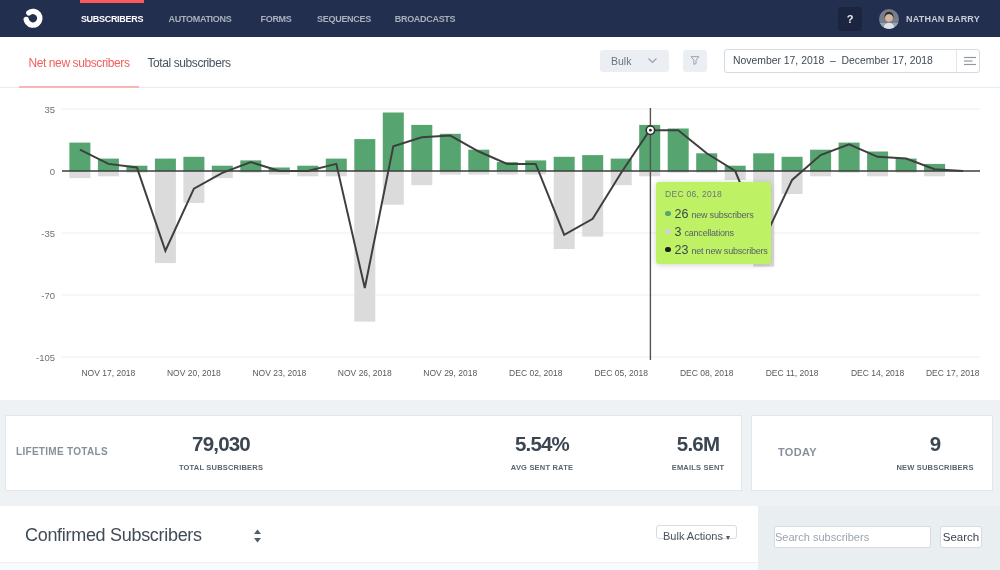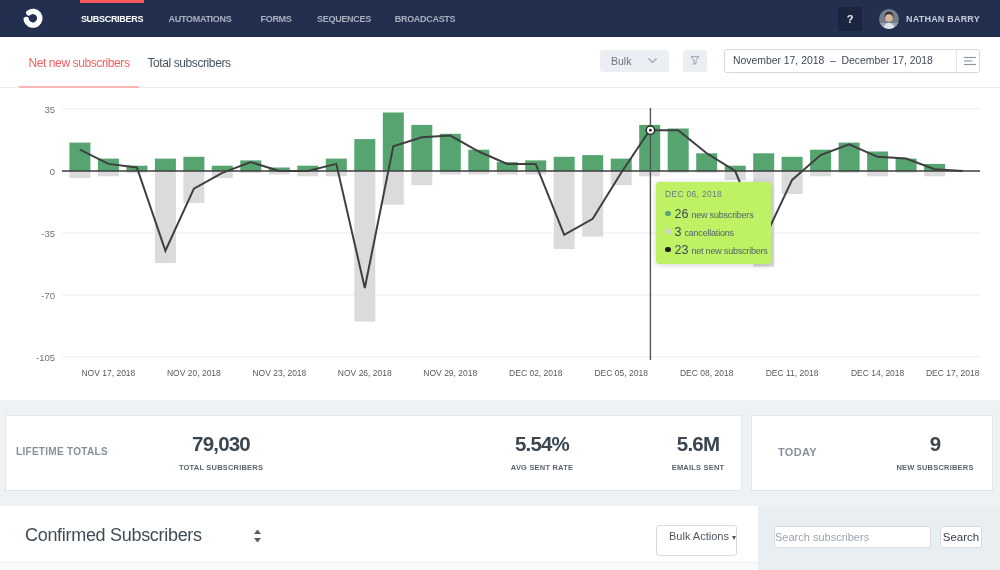--- a/index.html
+++ b/index.html
@@ -50,21 +50,21 @@
 .stat .lbl { margin-top:7px; font-size:7.5px; font-weight:bold; letter-spacing:0.2px; color:#5a646e; }
 
 .st-today { position:absolute; top:0; left:773px; height:74px; line-height:74px; font-size:11px; font-weight:bold; letter-spacing:0.3px; color:#87909a; }
 
 
 .bottom-left { position:absolute; top:506px; left:0; width:758px; height:64px; background:#fff; }
 .bottom-left-sub { position:absolute; top:562px; left:0; width:758px; height:8px; background:#fafbfc; border-top:1px solid #eceff2; }
 .bottom-right { position:absolute; top:506px; left:758px; width:242px; height:64px; background:#e9eff1; }
 .conf-title { position:absolute; top:525px; left:25px; font-size:18px; letter-spacing:-0.3px; color:#414b56; }
 .sort-ico { position:absolute; top:529px; left:253px; }
-.bulk-btn { position:absolute; top:525px; left:656px; width:81px; height:31px; background:#fff; border:1px solid #d8dce2; border-radius:3px; font-size:11px; color:#4c5660; text-align:right; line-height:21px; }
+.bulk-btn { position:absolute; top:525px; left:656px; width:81px; height:14px; background:#fff; border:1px solid #d8dce2; border-radius:3px; font-size:11px; color:#4c5660; text-align:center; line-height:21px; }
 .search-inp { position:absolute; top:526px; left:774px; width:157px; height:22px; background:#fff; border:1px solid #d8dce2; border-radius:2px; font-size:11px; color:#9aa5b0; line-height:20px; }
 .search-btn { position:absolute; top:526px; left:940px; width:42px; height:22px; background:#fff; border:1px solid #d8dce2; border-radius:3px; font-size:11.5px; color:#39424d; text-align:center; line-height:20px; }
 </style>
 </head>
 <body>
 <div id="page">
 
   <div style="position:absolute;top:400px;left:0;width:1000px;height:15px;background:#eef2f5;"></div>
 
   <div class="nav">

